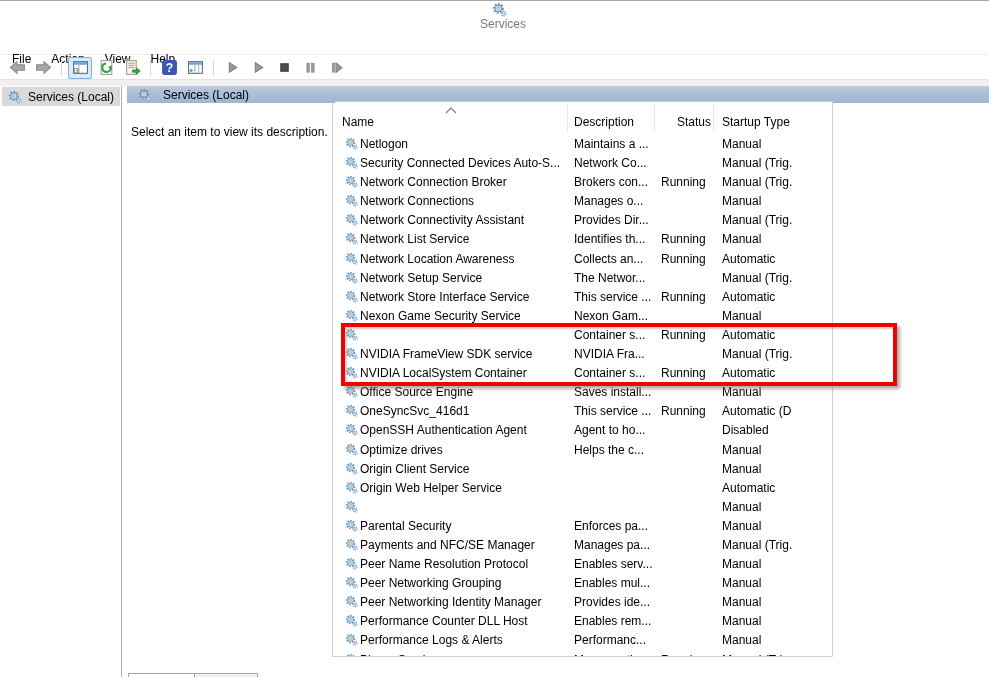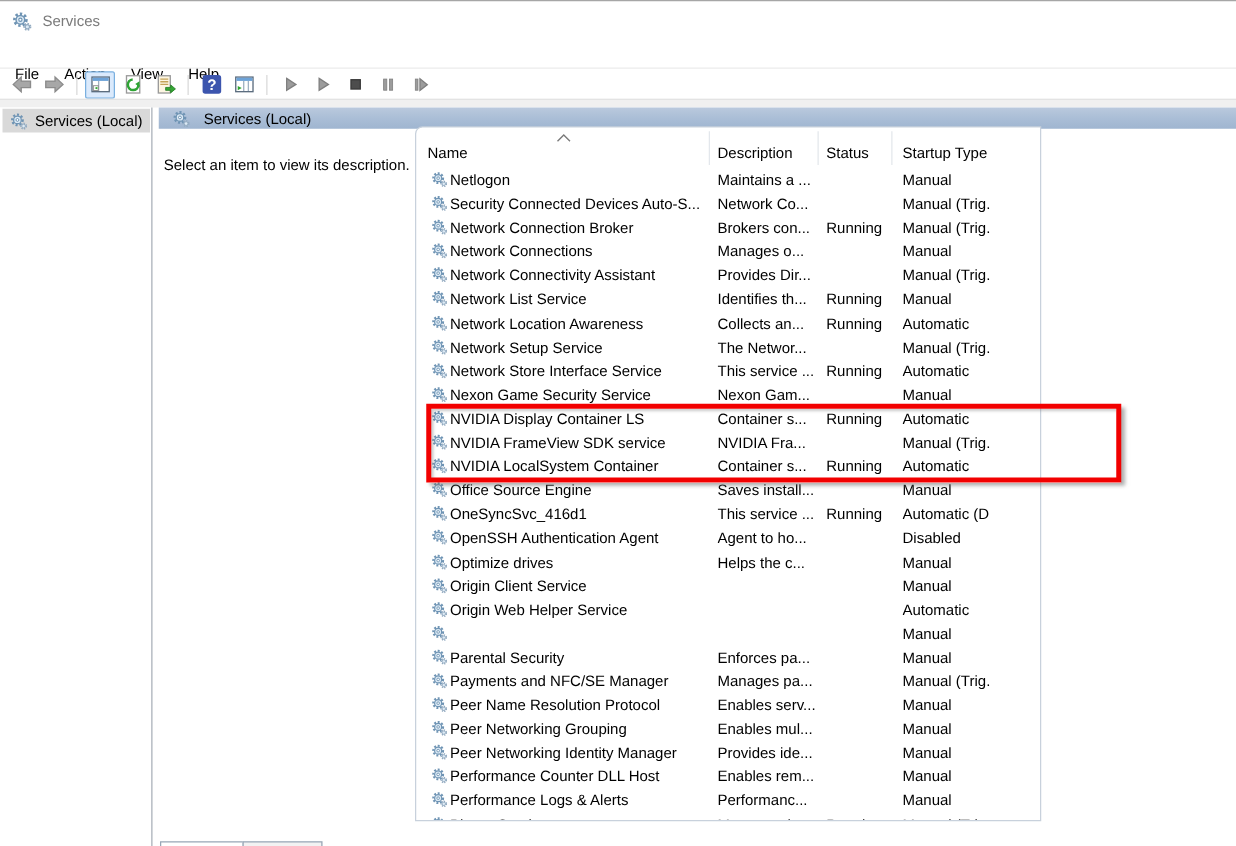--- a/index.html
+++ b/index.html
@@ -1,21 +1,21 @@
 <!DOCTYPE html>
 <html><head>
 <meta charset="utf-8">
 <style>
   * { margin:0; padding:0; box-sizing:border-box; }
   html,body { width:989px; height:677px; background:#fff; overflow:hidden;
               font-family:"Liberation Sans", sans-serif; font-size:12px; color:#000; }
   .window { position:relative; width:989px; height:677px; background:#fff; border-top:1px solid #a6a6a6; overflow:hidden; }
 
   
-  .titlebar { position:absolute; left:0; top:1px; width:100%; height:29px; display:flex; align-items:center; padding-left:9px; }
+  .titlebar { position:absolute; left:0; top:1px; width:100%; height:29px; display:flex; align-items:center; padding-left:9px;flex-direction:column; }
   .titlebar .ttl { color:#7a7a7a; margin-left:8px; }
   .appicon { width:17px; height:16px; }
 
   
   .menubar { position:absolute; left:0; top:30px; width:100%; height:24px; display:flex; align-items:center; padding-left:2px; border-bottom:1px solid #ececec; }
   .menubar .mi { padding:3px 10px; cursor:default;margin-top:32px; }
 
   
   .toolbar { position:absolute; left:0; top:55px; width:100%; height:23px; display:flex; align-items:center; padding-left:5px; gap:2px; }
   .tbtn { width:24px; height:22px; display:flex; align-items:center; justify-content:center; border:1px solid transparent; border-radius:2px; }
@@ -200,21 +200,21 @@
       <span>Services (Local)</span>
     </div>
     <div class="hint">Select an item to view its description.</div>
 
     <div class="card">
       <svg class="sortglyph" viewBox="0 0 12 7">
         <polyline points="1,6 6,1 11,6" fill="none" stroke="#7a7a7a" stroke-width="1.1"></polyline>
       </svg>
       <span class="hcell" style="left:9px">Name</span>
       <span class="hcell" style="left:241px">Description</span>
-      <span class="hcell" style="left:328px">Status</span>
+      <span class="hcell" style="left:344px">Status</span>
       <span class="hcell" style="left:389px">Startup Type</span>
 
       <span class="hsep" style="left:234px"></span>
       <span class="hsep" style="left:321px"></span>
       <span class="hsep" style="left:380px"></span>
 
       <div class="rows">
           <div class="row">
     <span class="cicon">
       <svg viewBox="0 0 16 16">
@@ -334,21 +334,20 @@
     <span class="c status"></span>
     <span class="c startup">Manual</span>
 
   </div>
           <div class="row">
     <span class="cicon">
       <svg viewBox="0 0 16 16">
                 <use href="#gear"></use>
               </svg>
     </span>
-    <span class="c name">NVIDIA Display Container LS</span>
     <span class="c desc">Container s...</span>
     <span class="c status">Running</span>
     <span class="c startup">Automatic</span>
 
   </div>
           <div class="row">
     <span class="cicon">
       <svg viewBox="0 0 16 16">
                 <use href="#gear"></use>
               </svg>

